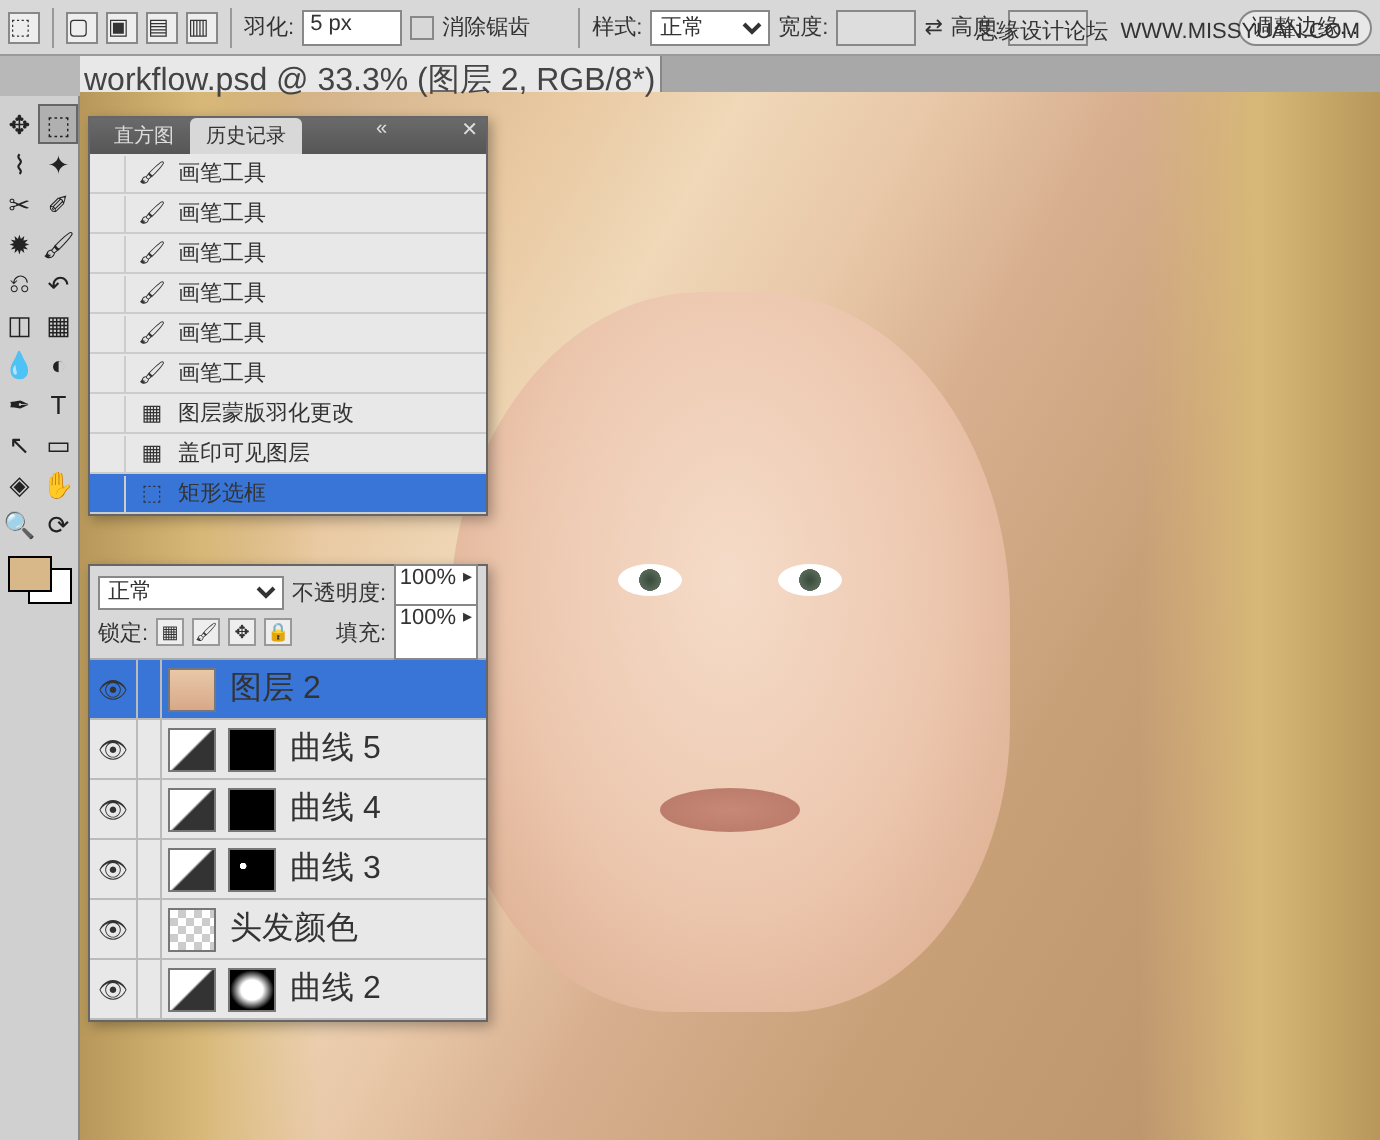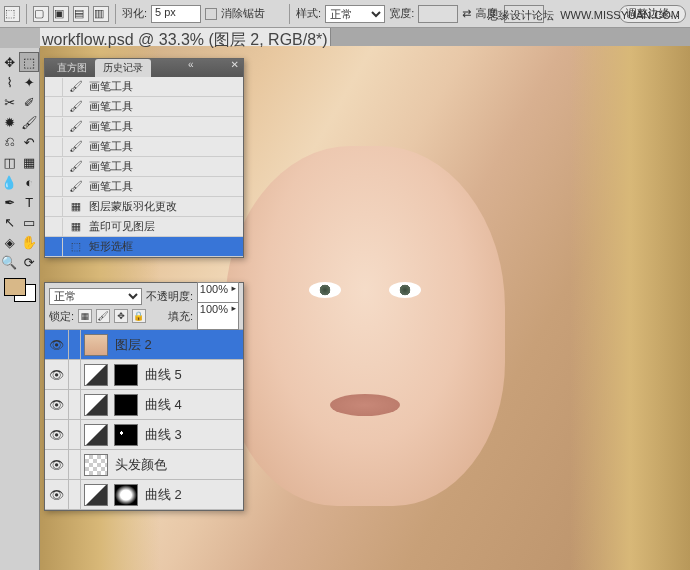--- a/index.html
+++ b/index.html
@@ -49,21 +49,21 @@
 .layers-body{background:#e8e8e8;max-height:232px;overflow:hidden}
 .layer-row{display:flex;align-items:center;height:30px;border-bottom:1px solid #bbb;cursor:pointer}
 .layer-row.sel{background:#3875d7;color:#fff}
 .layer-vis{width:24px;height:100%;border-right:1px solid #bbb;display:flex;align-items:center;justify-content:center;font-size:12px}
 .layer-link{width:12px;height:100%;border-right:1px solid #bbb}
 .thumb{width:24px;height:22px;margin:0 3px;border:1px solid #777;background:#fff;display:flex;align-items:center;justify-content:center;overflow:hidden;font-size:9px}
 .thumb.face-t{background:linear-gradient(#e8c8a8,#d8a888)}
 .thumb.adj{background:linear-gradient(135deg,#fff 0%,#fff 48%,#333 52%,#333 100%)}
 .thumb.mask-b{background:#000}
 .thumb.checker{background:repeating-conic-gradient(#ccc 0 25%,#fff 0 50%) 0 0/8px 8px}
-.layer-name{padding-left:4px;font-size:13px}
+.layer-name{padding-left:4px;font-size:16px}
 .watermark{position:absolute;top:8px;right:10px;color:#888;font-size:11px;z-index:5}
 </style>
 </head>
 <body>
 
 <div class="canvas-area">
   <div class="hair-l"></div>
     <div class="hair-r"></div>
   <div class="face">
     <div class="eye l"></div>

